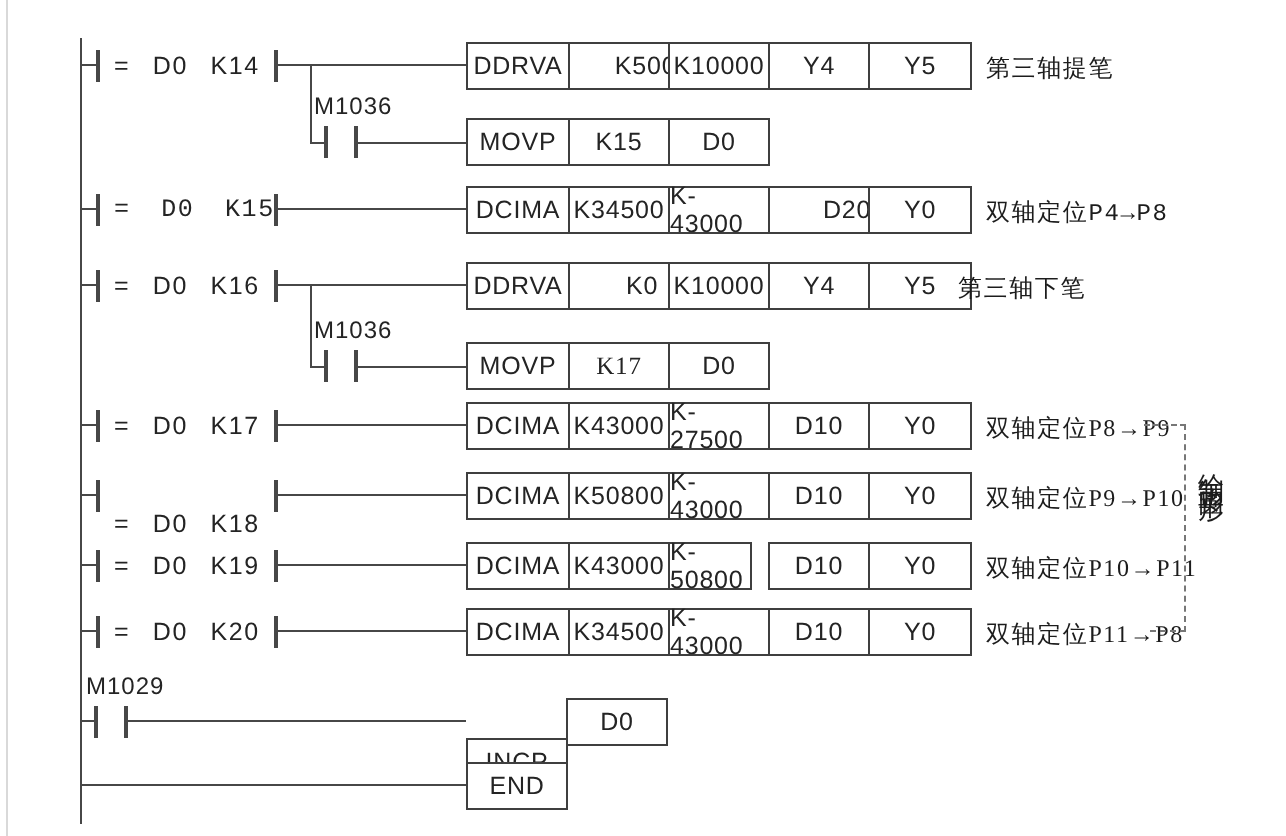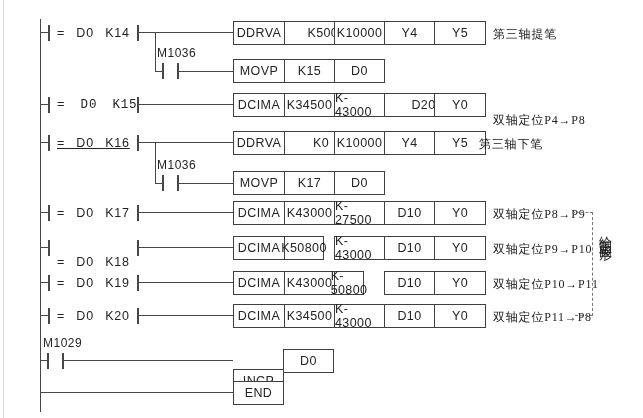--- a/index.html
+++ b/index.html
@@ -61,46 +61,46 @@
     <div class="hline" style="left:40px;top:104px;width:9px;"></div>
     <div class="tick" style="left:48px;top:97px;"></div>
     <div class="ctext" style="left:57px;top:98px;font-family:Liberation Mono, monospace;">= D0 K15</div>
     <div class="tick" style="left:137px;top:97px;"></div>
     <div class="hline" style="left:138px;top:104px;width:95px;"></div>
     <div class="cell" style="left:233px;top:93px;width:52px;">DCIMA</div>
     <div class="cell" style="left:284px;top:93px;width:51px;">K34500</div>
     <div class="cell" style="left:334px;top:93px;width:51px;">K-43000</div>
     <div class="cell" style="left:384px;top:93px;width:51px;padding-left:28px;">D20</div>
     <div class="cell" style="left:434px;top:93px;width:52px;">Y0</div>
-    <div class="comment" style="left:493px;top:112px;">双轴定位P4→P8</div>
+    <div class="comment" style="left:493px;top:98px;font-family:Liberation Mono, monospace;">双轴定位P4→P8</div>
   </div>
 
   <div>
     <div class="hline" style="left:40px;top:142px;width:9px;"></div>
     <div class="tick" style="left:48px;top:135px;"></div>
-    <div class="ctext" style="left:57px;top:136px;text-decoration:underline;">= D0 K16</div>
+    <div class="ctext" style="left:57px;top:136px;">= D0 K16</div>
     <div class="tick" style="left:137px;top:135px;"></div>
     <div class="hline" style="left:138px;top:142px;width:95px;"></div>
     <div class="cell" style="left:233px;top:131px;width:52px;">DDRVA</div>
     <div class="cell" style="left:284px;top:131px;width:74px;">K0</div>
     <div class="cell" style="left:334px;top:131px;width:51px;">K10000</div>
     <div class="cell" style="left:384px;top:131px;width:51px;">Y4</div>
     <div class="cell" style="left:434px;top:131px;width:52px;">Y5</div>
     <div class="comment" style="left:479px;top:136px;">第三轴下笔</div>
   </div>
 
   <div>
     <div class="vline" style="left:155px;top:142px;height:42px;"></div>
     <div class="clabel" style="left:157px;top:158px;">M1036</div>
     <div class="hline" style="left:155px;top:182.5px;width:8px;"></div>
     <div class="tick" style="left:162px;top:175px;"></div>
     <div class="tick" style="left:177px;top:175px;"></div>
     <div class="hline" style="left:178px;top:182.5px;width:55px;"></div>
     <div class="cell" style="left:233px;top:171px;width:52px;">MOVP</div>
-    <div class="cell" style="left:284px;top:171px;width:51px;">K17</div>
+    <div class="cell" style="left:284px;top:171px;width:51px;font-family:Liberation Serif, serif;">K17</div>
     <div class="cell" style="left:334px;top:171px;width:51px;">D0</div>
   </div>
 
   <div>
     <div class="hline" style="left:40px;top:212px;width:9px;"></div>
     <div class="tick" style="left:48px;top:205px;"></div>
     <div class="ctext" style="left:57px;top:206px;">= D0 K17</div>
     <div class="tick" style="left:137px;top:205px;"></div>
     <div class="hline" style="left:138px;top:212px;width:95px;"></div>
     <div class="cell" style="left:233px;top:201px;width:52px;">DCIMA</div>
@@ -111,36 +111,36 @@
     <div class="comment" style="left:493px;top:206px;">双轴定位P8→P9</div>
   </div>
 
   <div>
     <div class="hline" style="left:40px;top:247px;width:9px;"></div>
     <div class="tick" style="left:48px;top:240px;"></div>
     <div class="ctext" style="left:57px;top:255px;">= D0 K18</div>
     <div class="tick" style="left:137px;top:240px;"></div>
     <div class="hline" style="left:138px;top:247px;width:95px;"></div>
     <div class="cell" style="left:233px;top:236px;width:52px;">DCIMA</div>
-    <div class="cell" style="left:284px;top:236px;width:40px;">K50800</div>
+    <div class="cell" style="left:284px;top:236px;width:51px;">K50800</div>
     <div class="cell" style="left:334px;top:236px;width:51px;">K-43000</div>
     <div class="cell" style="left:384px;top:236px;width:51px;">D10</div>
     <div class="cell" style="left:434px;top:236px;width:52px;">Y0</div>
     <div class="comment" style="left:493px;top:241px;">双轴定位P9→P10</div>
   </div>
 
   <div>
     <div class="hline" style="left:40px;top:282px;width:9px;"></div>
     <div class="tick" style="left:48px;top:275px;"></div>
     <div class="ctext" style="left:57px;top:276px;">= D0 K19</div>
     <div class="tick" style="left:137px;top:275px;"></div>
     <div class="hline" style="left:138px;top:282px;width:95px;"></div>
     <div class="cell" style="left:233px;top:271px;width:52px;">DCIMA</div>
     <div class="cell" style="left:284px;top:271px;width:51px;">K43000</div>
-    <div class="cell" style="left:334px;top:271px;width:30px;">K-50800</div>
+    <div class="cell" style="left:334px;top:271px;width:42px;">K-50800</div>
     <div class="cell" style="left:384px;top:271px;width:51px;">D10</div>
     <div class="cell" style="left:434px;top:271px;width:52px;">Y0</div>
     <div class="comment" style="left:493px;top:276px;">双轴定位P10→P11</div>
   </div>
 
   <div>
     <div class="hline" style="left:40px;top:315px;width:9px;"></div>
     <div class="tick" style="left:48px;top:308px;"></div>
     <div class="ctext" style="left:57px;top:309px;">= D0 K20</div>
     <div class="tick" style="left:137px;top:308px;"></div>

